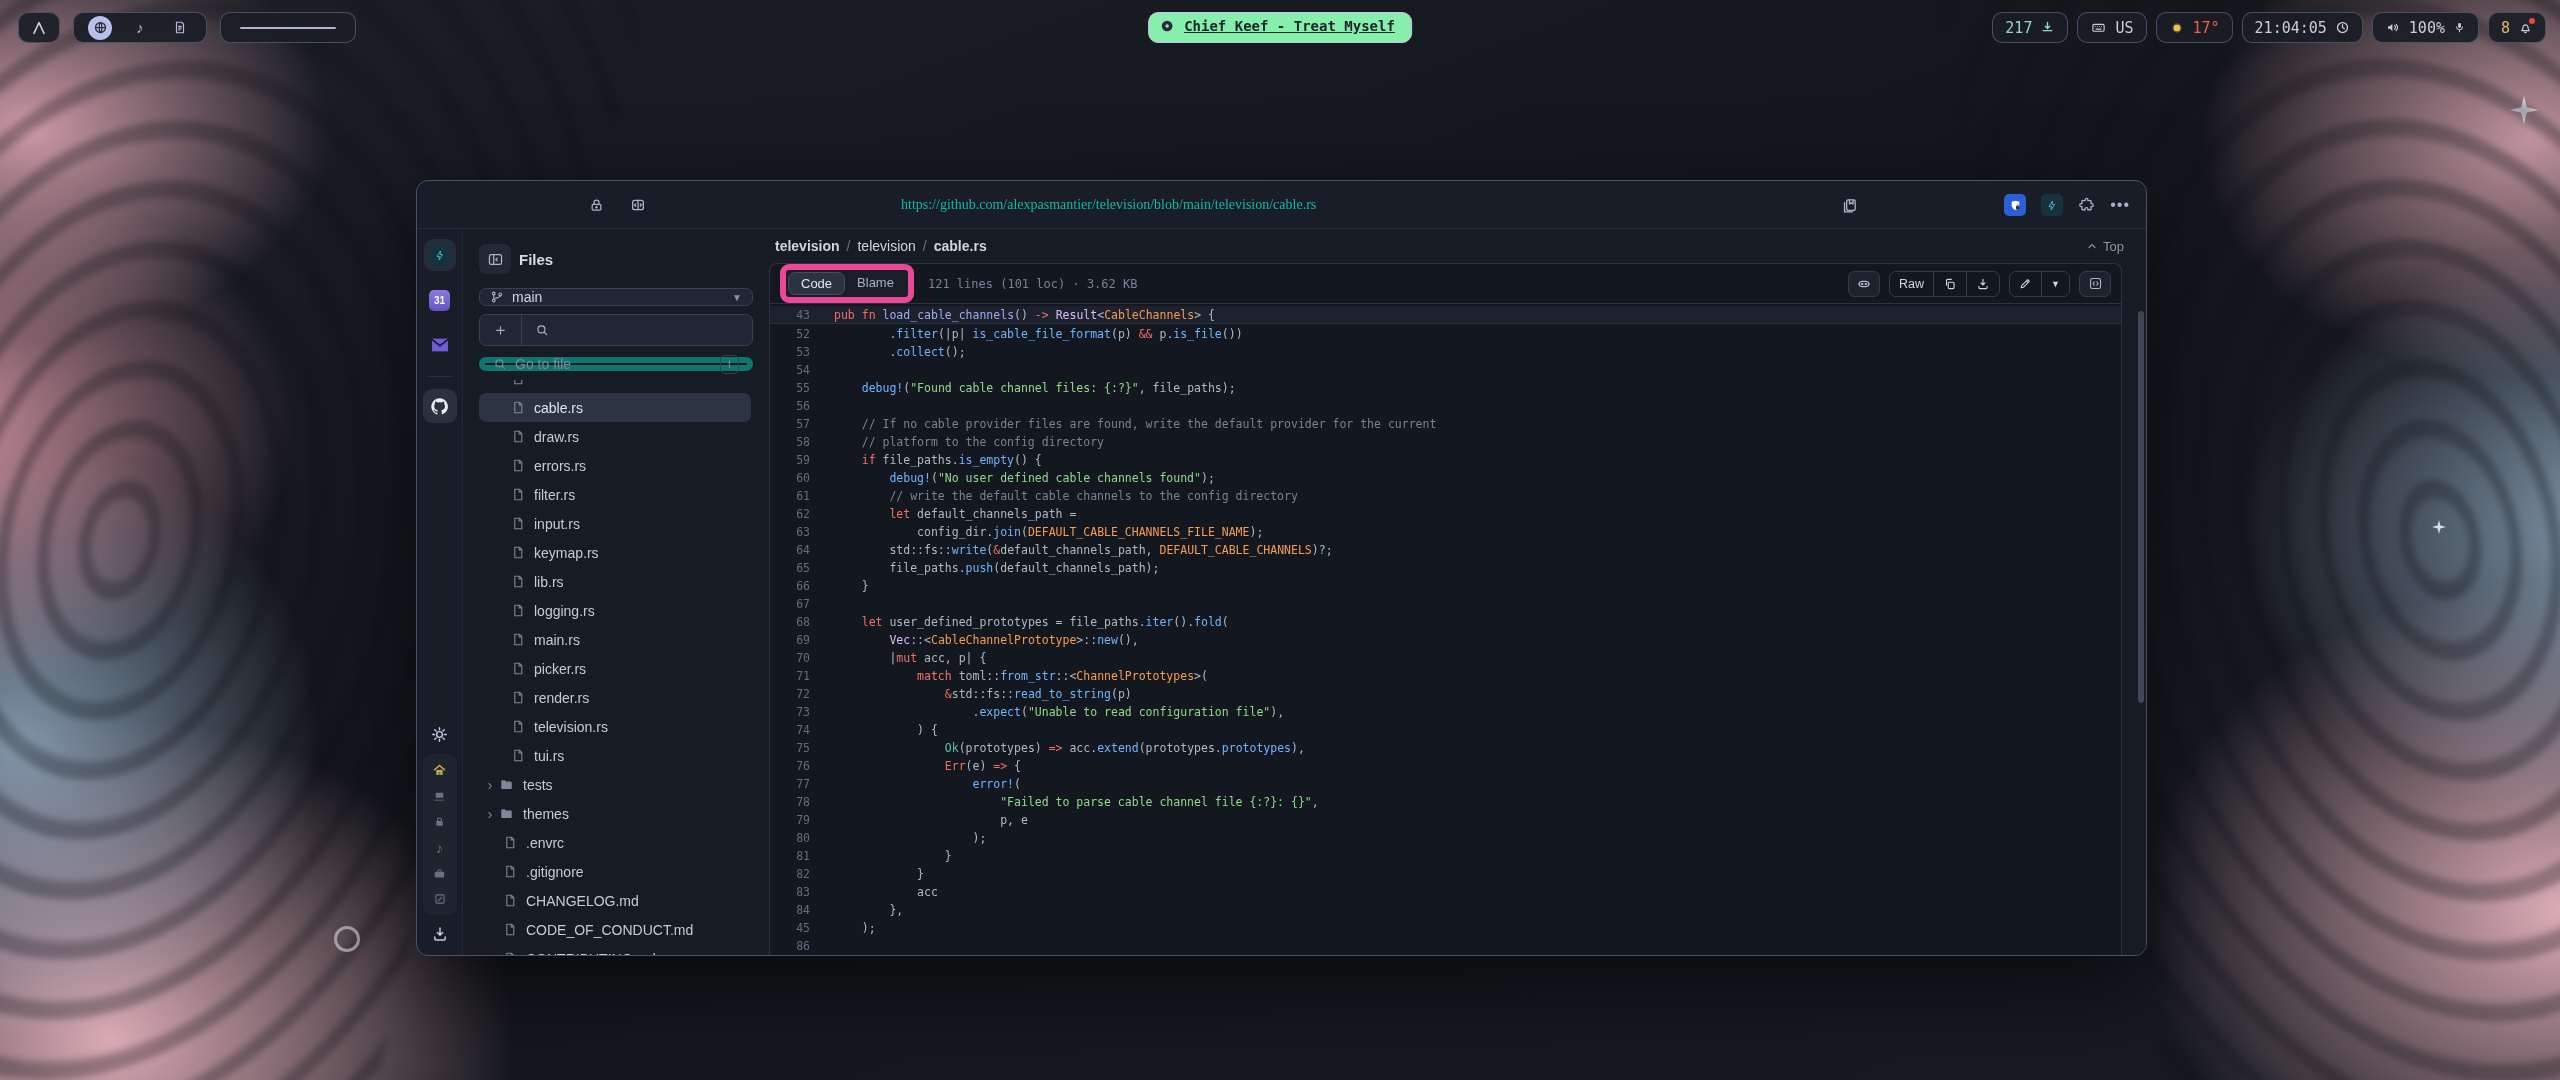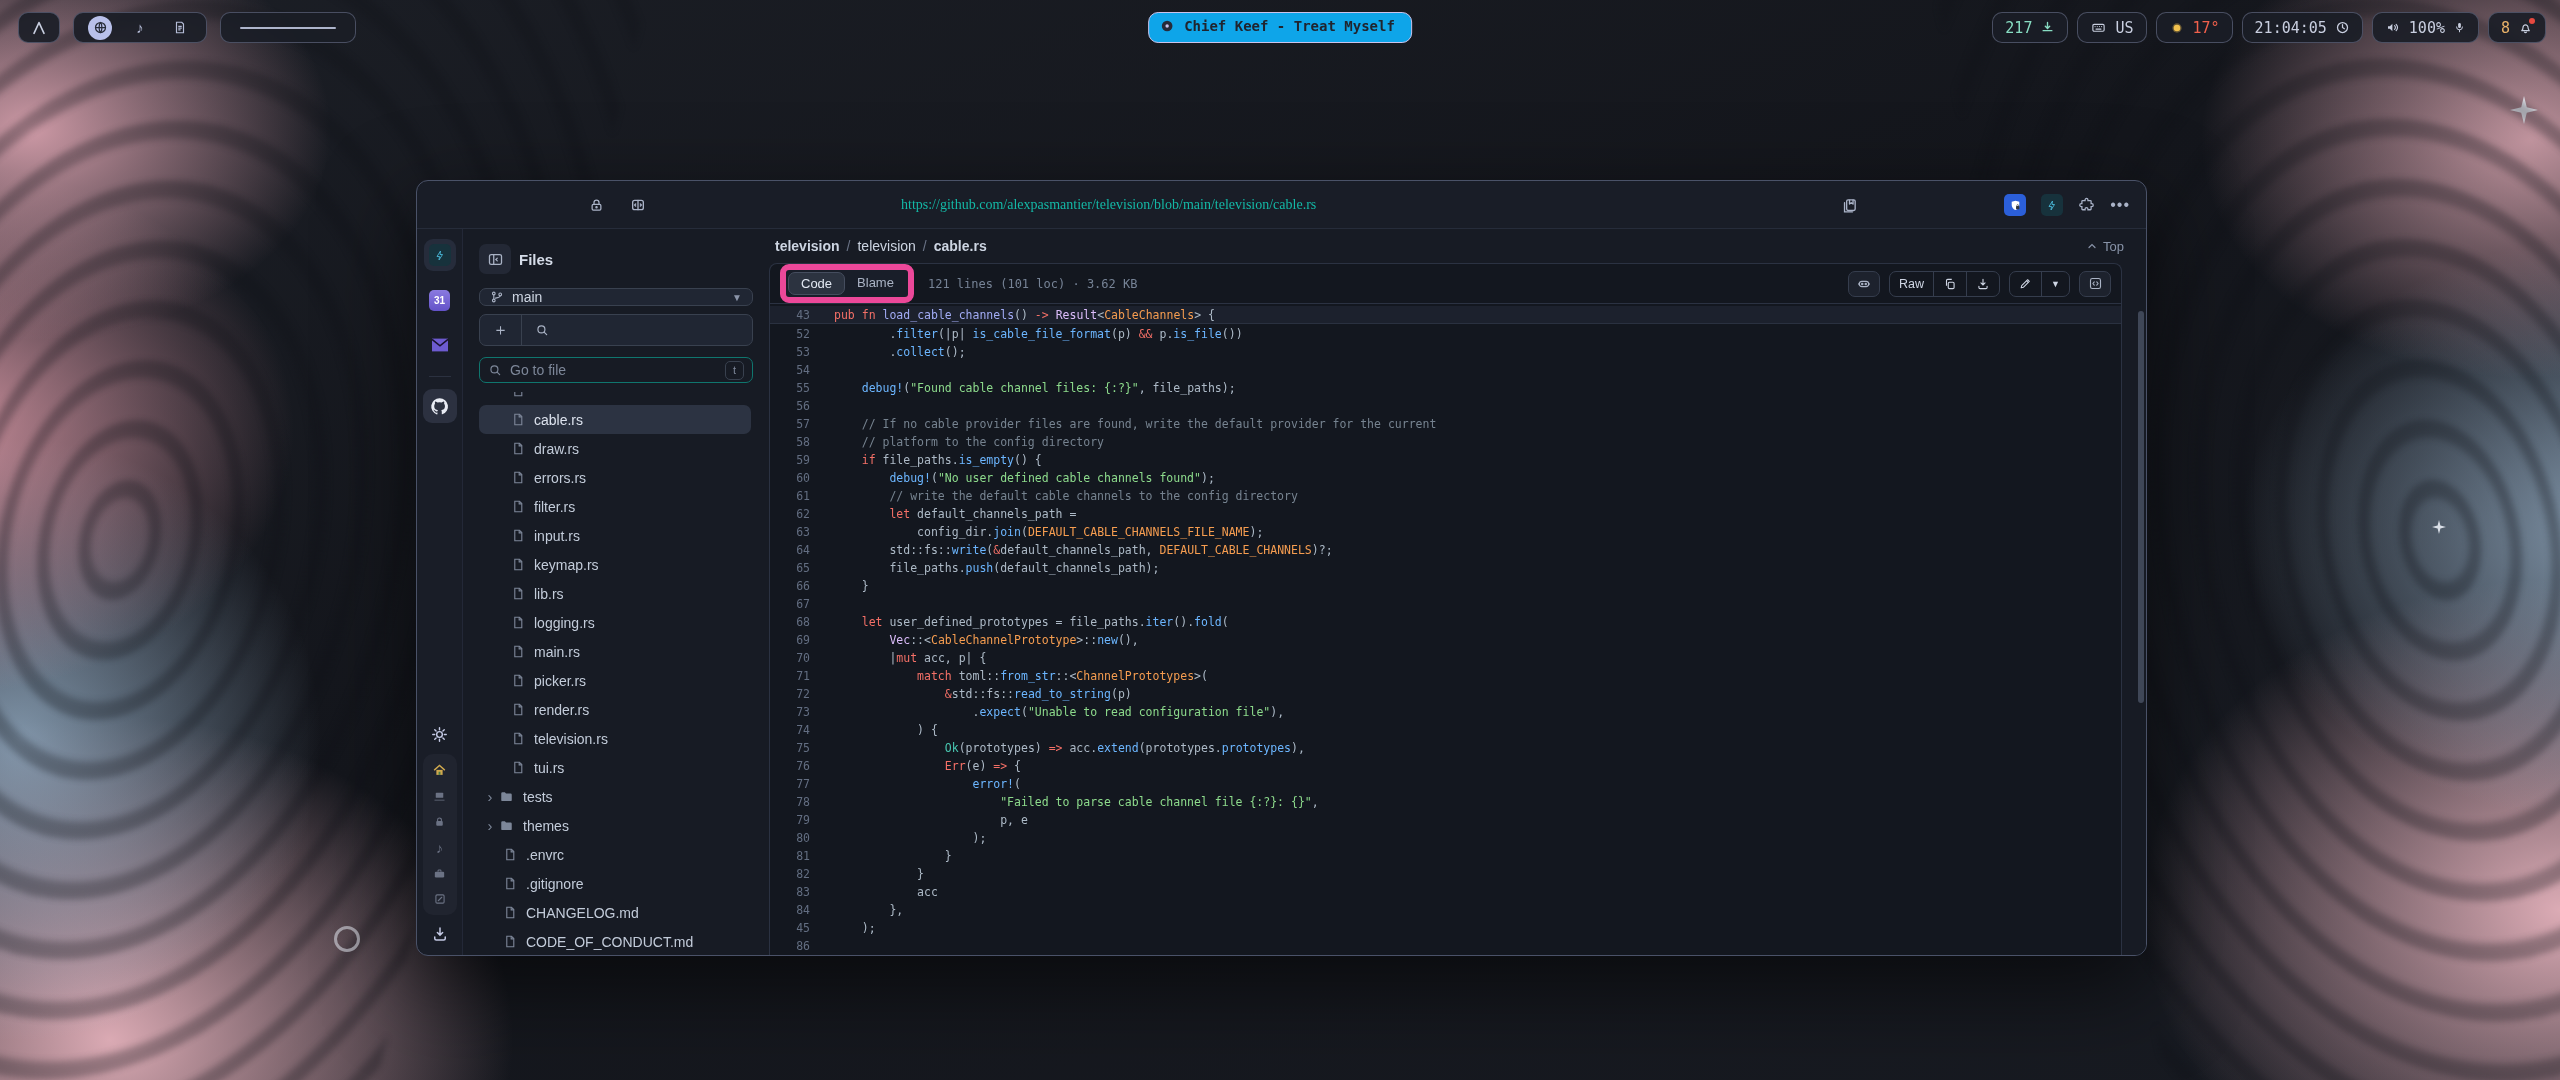--- a/index.html
+++ b/index.html
@@ -33,22 +33,22 @@
     height:31px; display:flex; align-items:center; color:#c9cfe0; }
   .tb-left { position:absolute; left:18px; display:flex; gap:13px; }
   .pill.launcher { width:42px; justify-content:center; }
   .pill.apps { padding:0 14px; gap:16px; }
   .app { display:flex; align-items:center; justify-content:center; width:24px; height:24px; border-radius:50%; }
   .app.active { background:#b9c0ea; color:#272b38; }
   .app { color:#b6bdd8; font-size:15px; }
   .pill.wintitle { width:136px; justify-content:center; }
   .title-line { display:block; width:96px; height:2px; background:#aeb5cc; border-radius:2px; }
   .pill.music { position:absolute; left:50%; transform:translateX(-50%); top:0;
-    background:#0ea5e9; border-color:#cbc3eb; color:#20242e; padding:0 16px 4px 10px; gap:9px;
-    font-family:"DejaVu Sans Mono", monospace; font-size:14px; font-weight:bold; }
+    background:#86efac; border-color:#cbc3eb; color:#20242e; padding:0 16px 4px 10px; gap:9px;
+    font-family:"DejaVu Sans Mono", monospace; font-size:14px; font-weight:bold;text-decoration:underline; }
   .tb-right { position:absolute; right:14px; display:flex; gap:9px; }
   .pill.stat { padding:0 12px; gap:8px; font-size:15px;
     font-family:"DejaVu Sans Mono", monospace; }
   .v-teal { color:#88ddc3; } .v-red { color:#f0604c; } .v-amber { color:#eab269; }
   .icon { display:inline-flex; align-items:center; justify-content:center; }
   .bell-wrap { position:relative; }
   .bell-dot { position:absolute; right:-2px; top:-2px; width:6px; height:6px; border-radius:50%; background:#e6493f; }
 
   
   .window { position:absolute; left:416px; top:180px; width:1731px; height:776px;
@@ -82,21 +82,21 @@
   .files-row { display:flex; align-items:center; gap:8px; height:40px; }
   .icon-btn { width:32px; height:30px; border-radius:7px; background:#232835; display:flex; align-items:center; justify-content:center; color:#aab3c5; }
   .files-title { color:#d5dce8; font-weight:bold; font-size:15px; }
   .branch-row { display:flex; gap:8px; margin-top:9px;flex-direction:column; }
   .branch-select { flex:1; height:32px; background:#202633; border:1px solid #39414f; border-radius:7px;
     display:flex; align-items:center; padding:0 10px; gap:8px; color:#cdd5e2; font-size:14px; }
   .caret { margin-left:auto; color:#8a94a8; font-size:10px; }
   .mini-group { display:flex; height:32px; background:#202633; border:1px solid #39414f; border-radius:7px; }
   .mini-btn { width:41px; display:flex; align-items:center; justify-content:center; color:#aab3c5; }
   .mini-btn + .mini-btn { border-left:1px solid #39414f; }
-  .goto { margin-top:11px; height:26px; border:1px solid #0f766e; border-radius:7px; display:flex; align-items:center; padding:0 8px; gap:8px; color:#7d8799; font-size:14px; }
+  .goto { margin-top:11px; height:14px; border:6px solid #0f766e; border-radius:7px; display:flex; align-items:center; padding:0 8px; gap:8px; color:#7d8799; font-size:14px; }
   .t-badge { margin-left:auto; width:19px; height:19px; border:1px solid #39414f; border-radius:5px;
     display:flex; align-items:center; justify-content:center; font-size:11px; color:#7d8799; }
   .tree { margin-top:9px; overflow:hidden; position:relative; height:calc(100% - 140px); }
   .tree-row { position:relative; height:29px; display:flex; align-items:center; color:#c3ccda; font-size:14px; border-radius:7px; margin-right:2px; }
   .tree-row.partial-top { margin-top:-16px; }
   .tree-row .chev { width:18px; margin-left:2px; color:#7d8799; font-size:15px; text-align:center; }
   .tree-row .ticon { color:#7d8799; display:flex; margin-right:9px; }
   .tree-row.lvl1 { padding-left:32px; }
   .tree-row.lvl0.file { padding-left:24px; }
   .tree-row.selected { background:#2c3342; }

